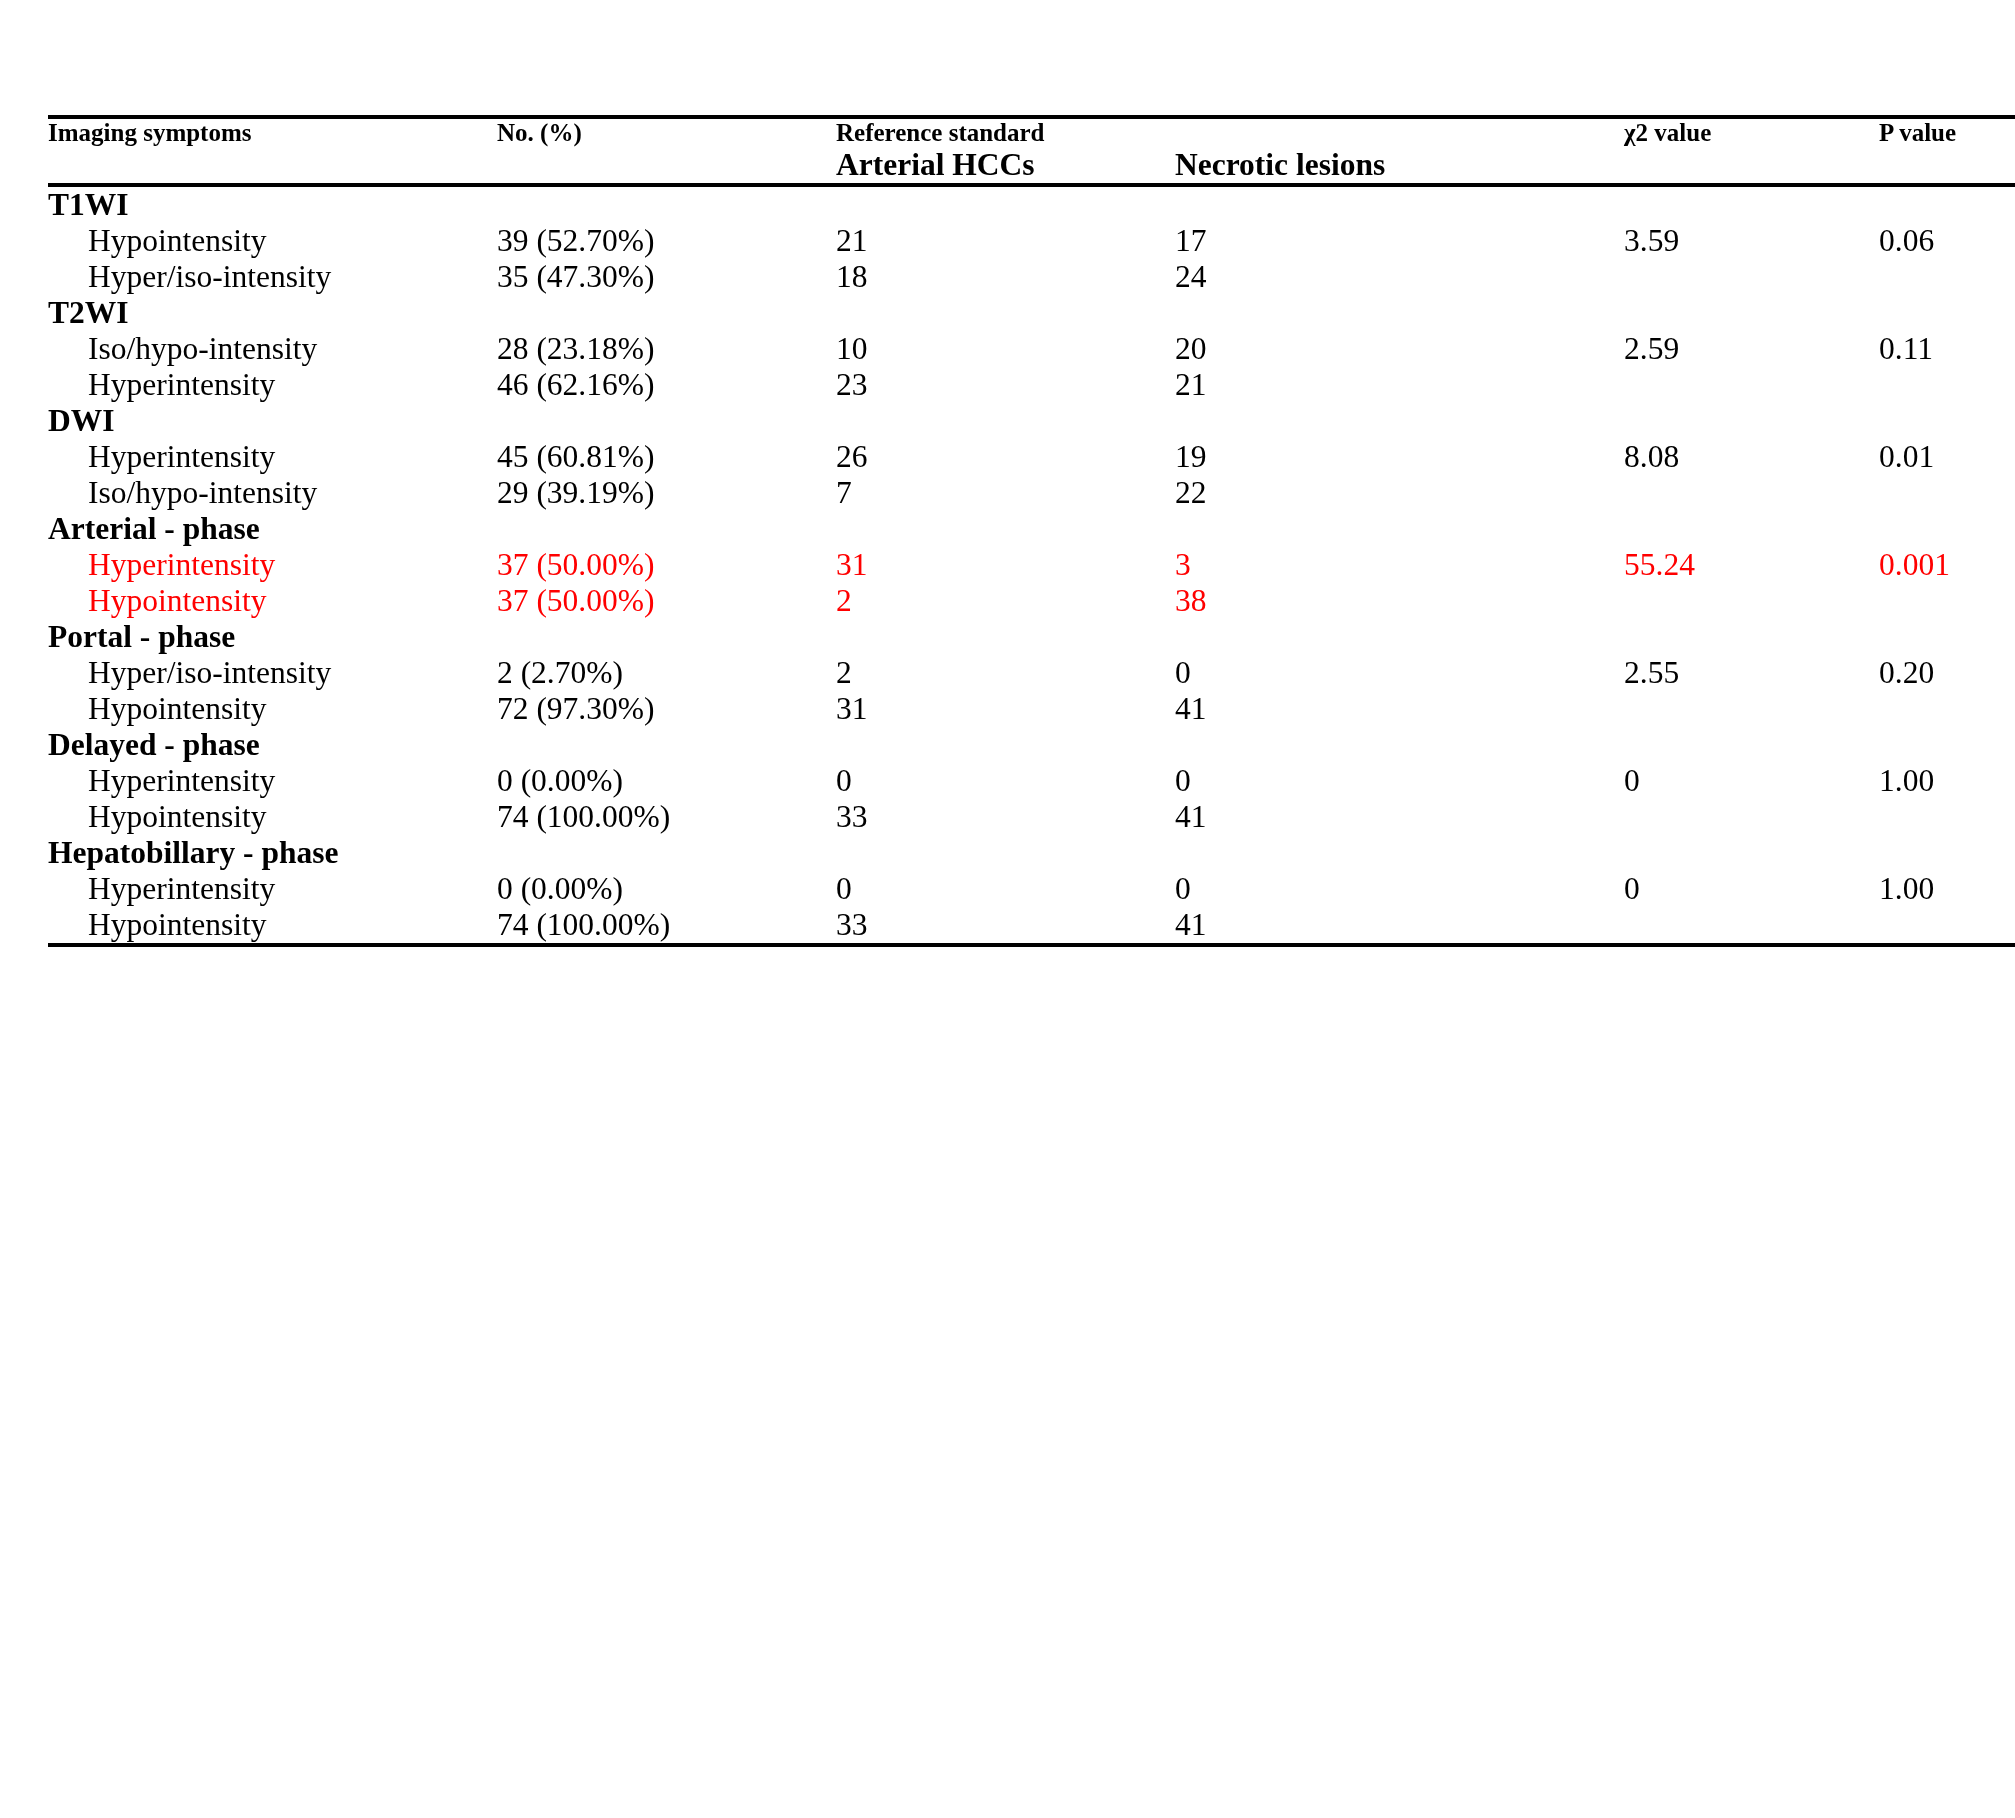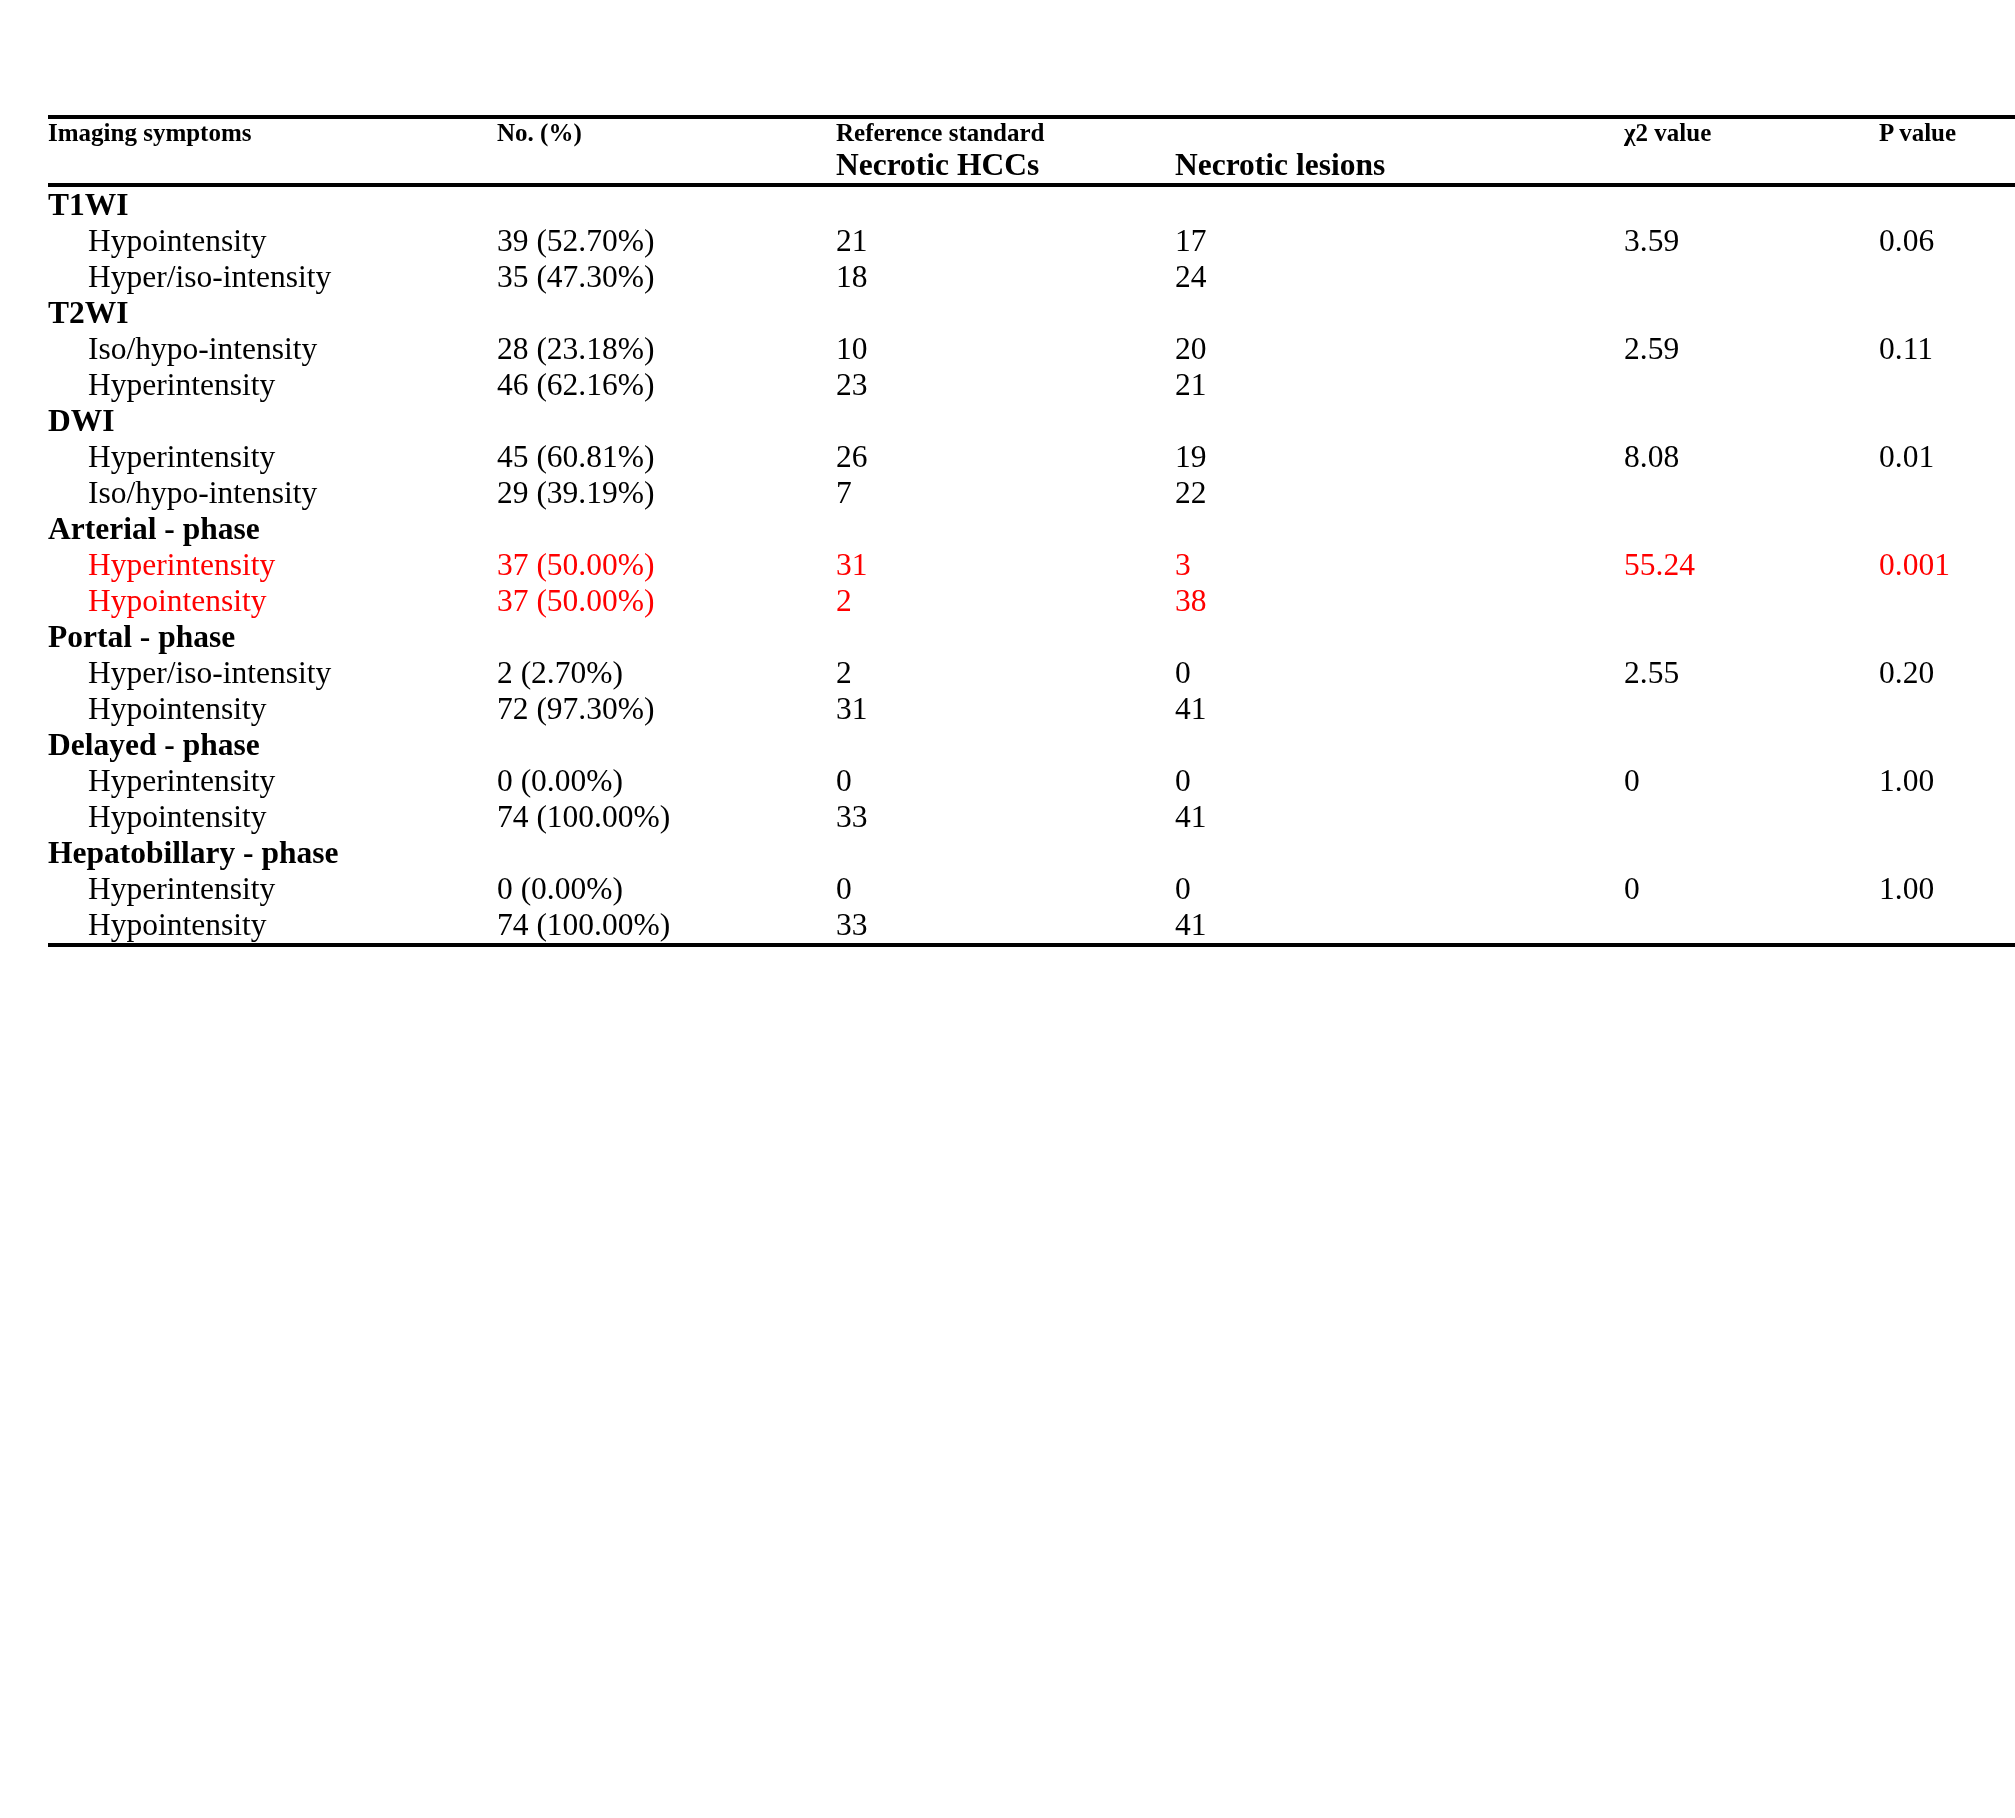--- a/index.html
+++ b/index.html
@@ -108,21 +108,21 @@
       <tr class="hdr-row rule-top">
         <td>Imaging symptoms</td>
         <td>No. (%)</td>
         <td class="ref-head" colspan="2">Reference standard</td>
         <td>χ2 value</td>
         <td>P value</td>
       </tr>
       <tr class="hdr-row2 rule-mid">
         <td></td>
         <td></td>
-        <td>Necrotic HCCs</td>
+        <td>Arterial HCCs</td>
         <td>Necrotic lesions</td>
         <td></td>
         <td></td>
       </tr>
 
       <tr class="group-row first-data">
         <td colspan="6">T1WI</td>
       </tr>
       <tr class="data-row">
         <td class="indent">Hypointensity</td>

